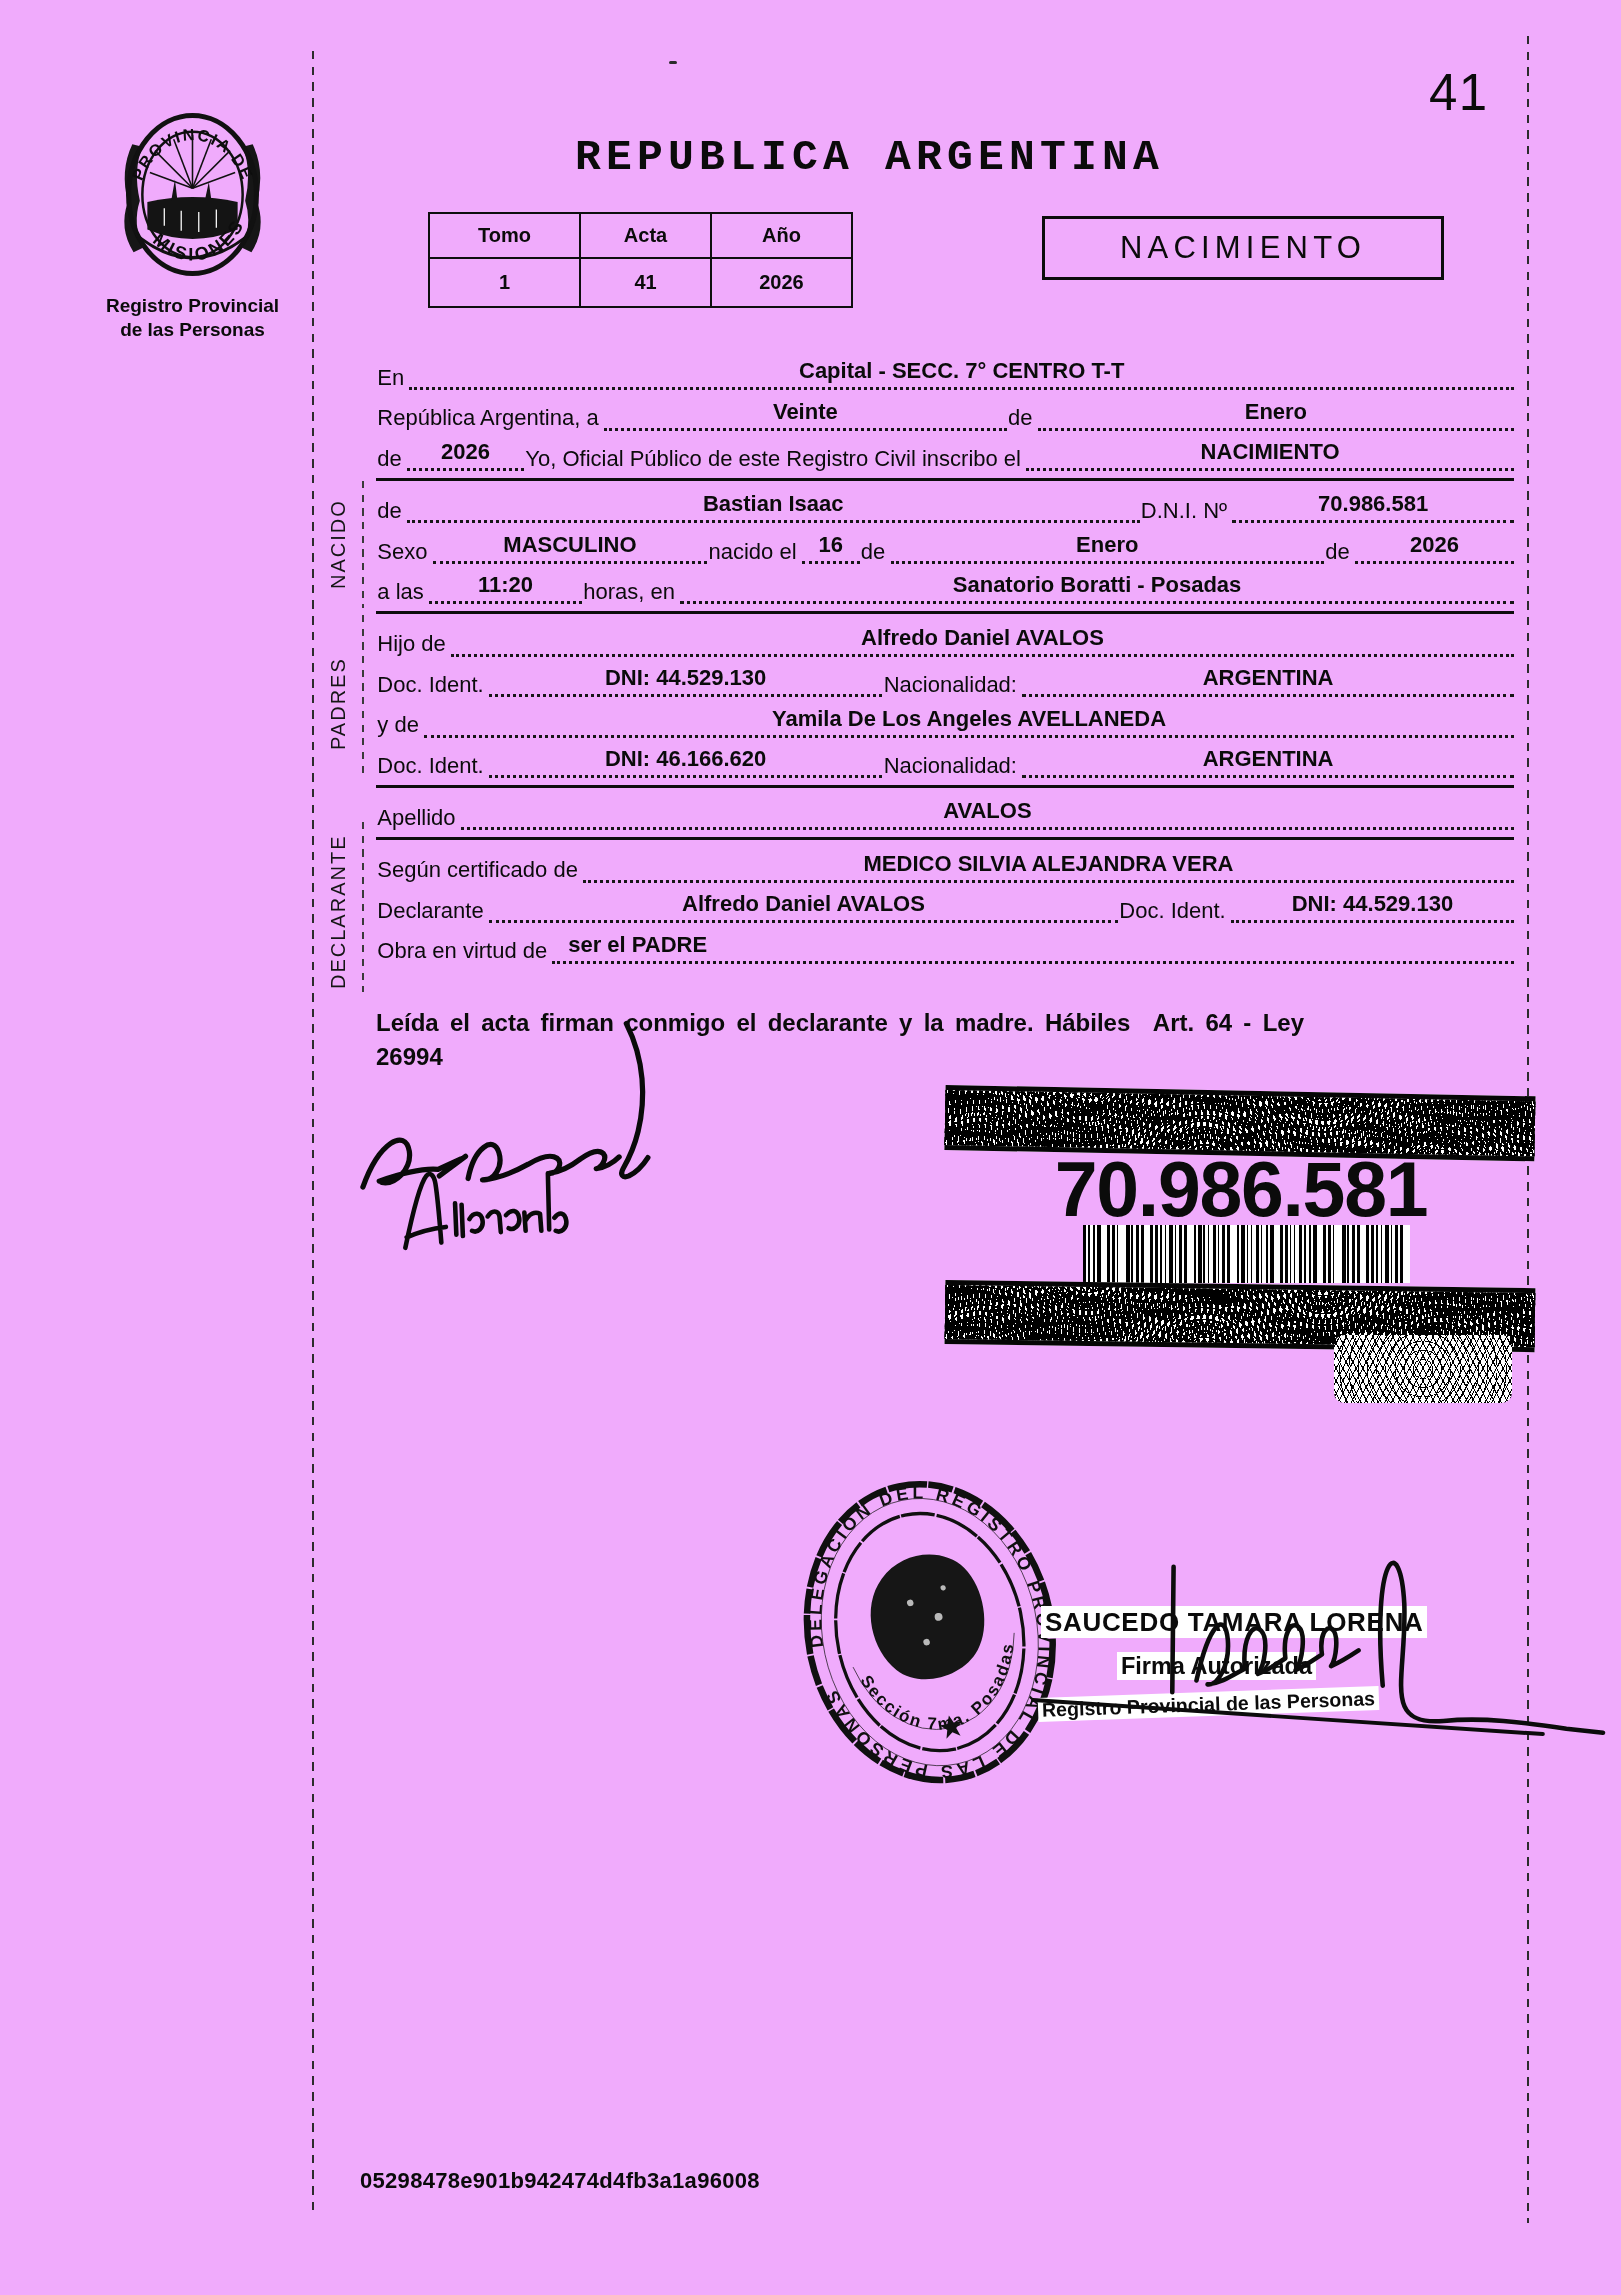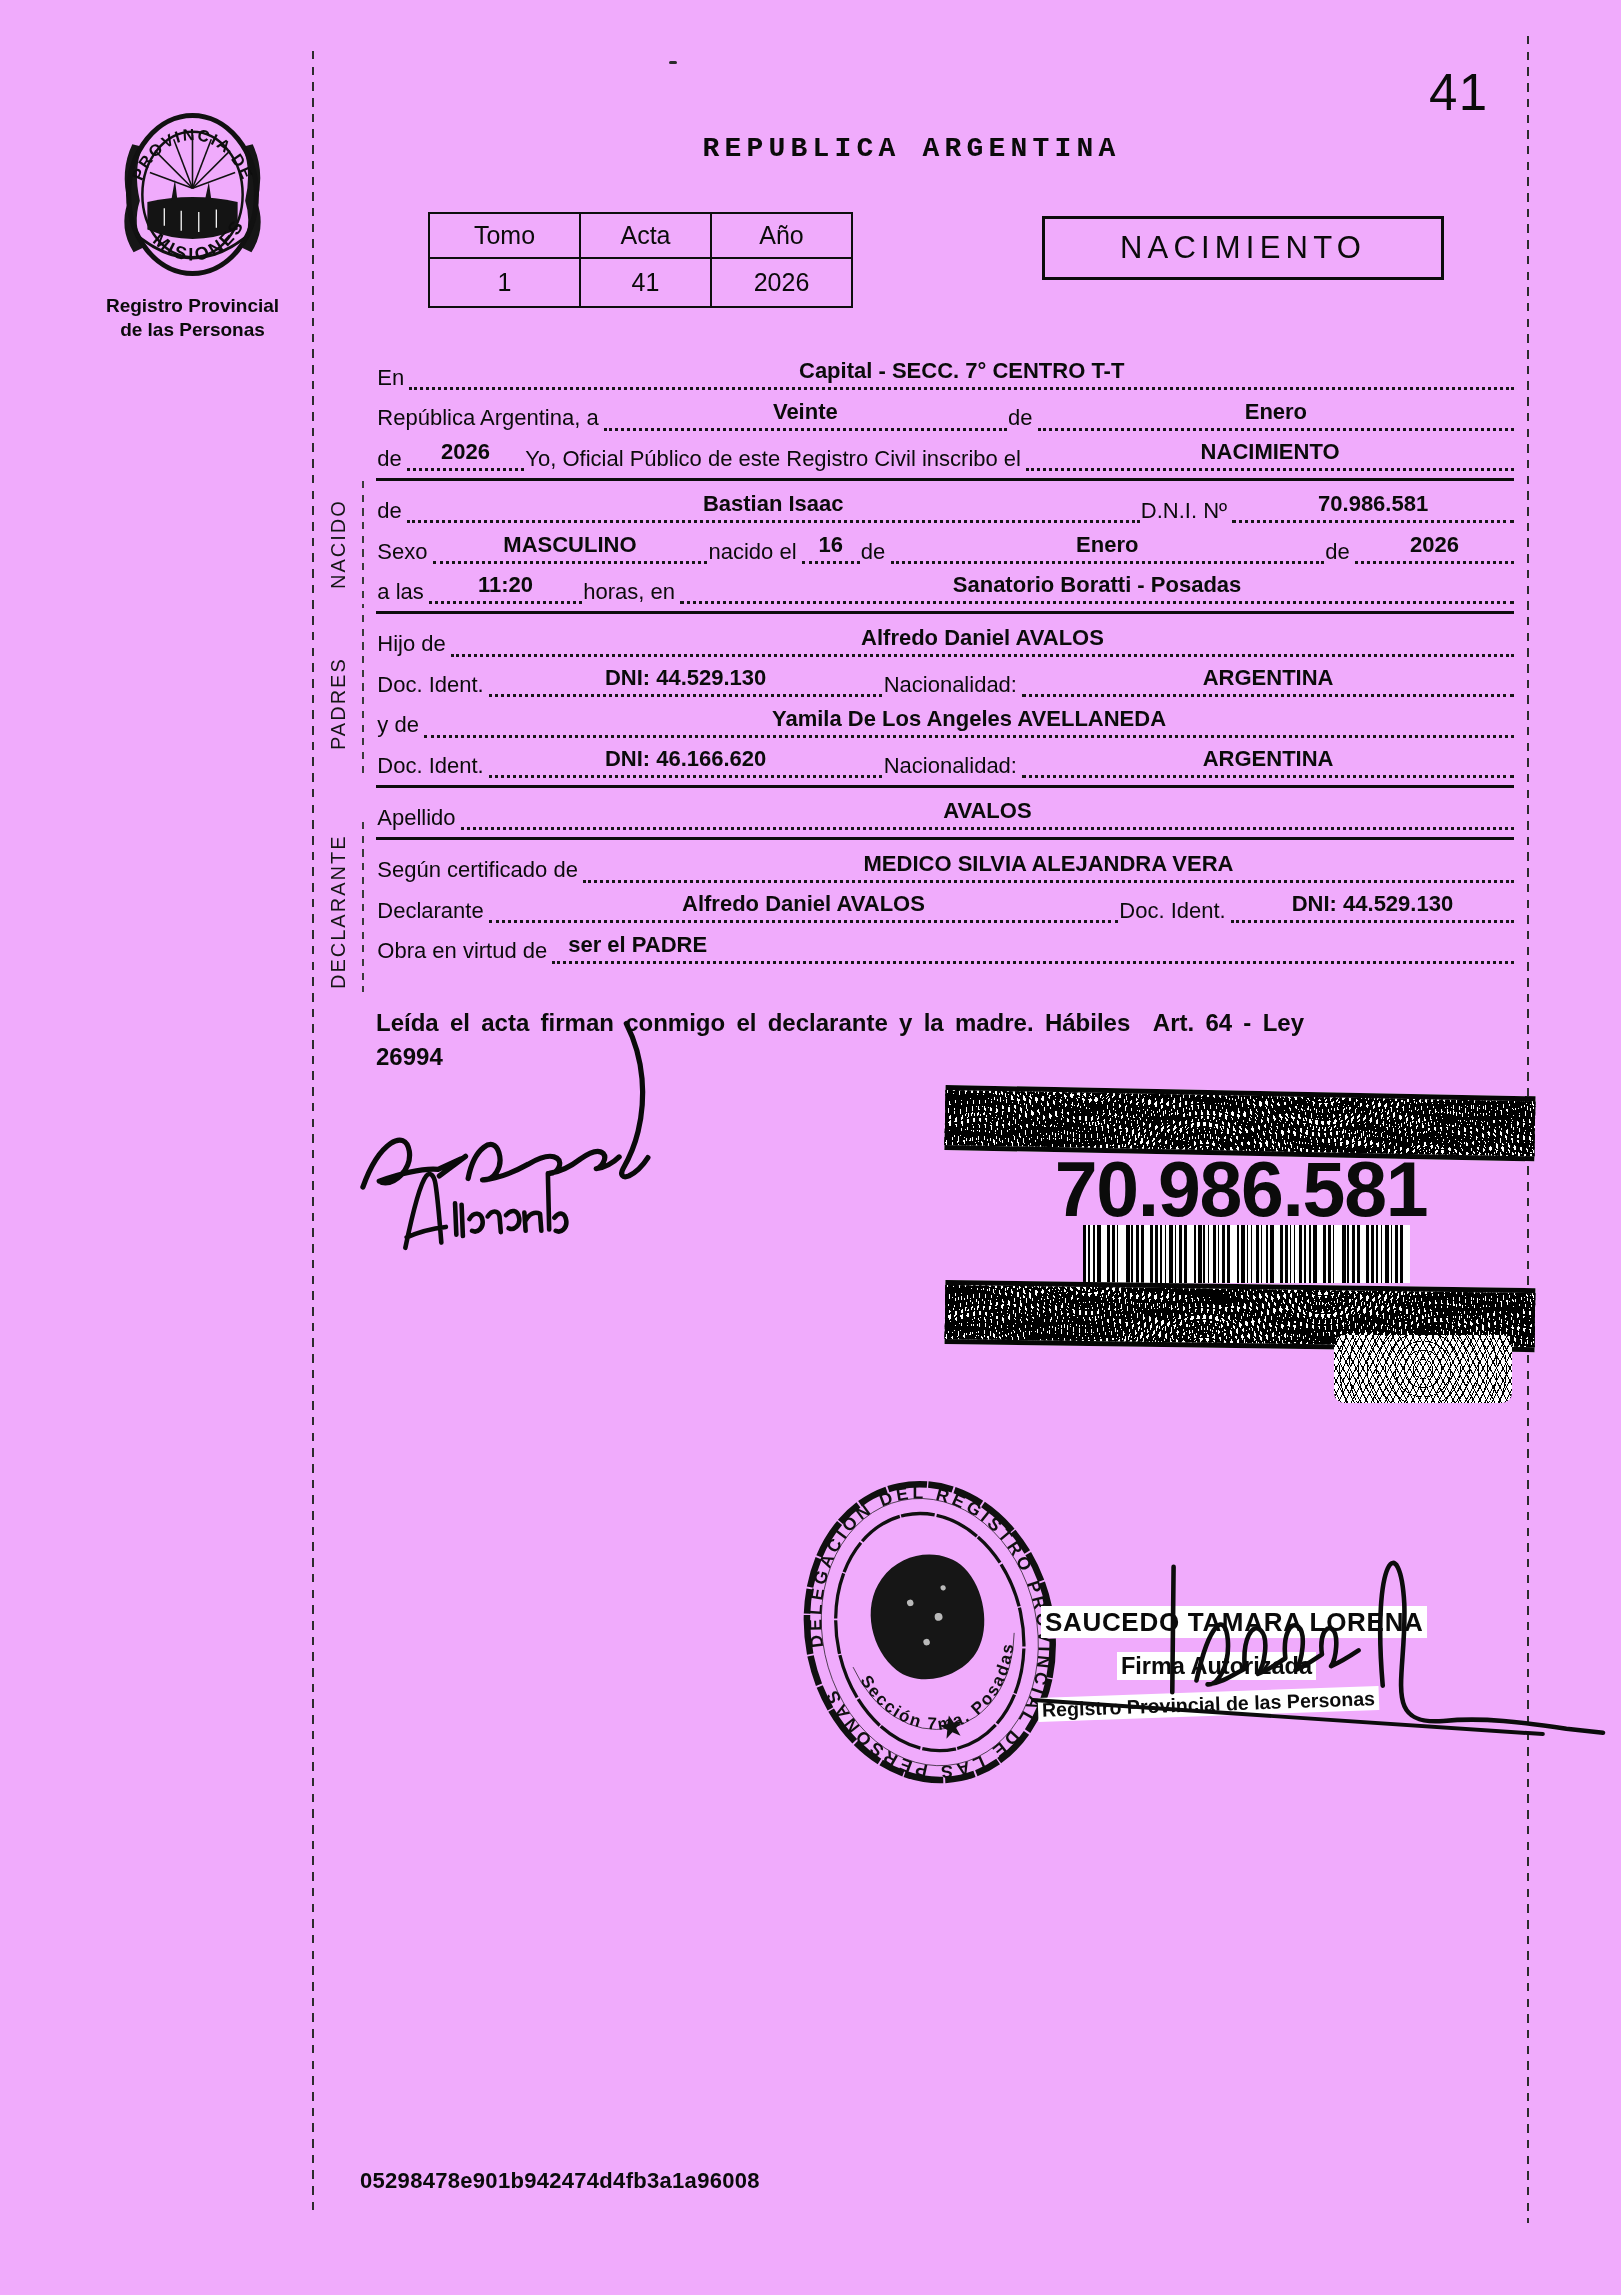--- a/index.html
+++ b/index.html
@@ -2,26 +2,26 @@
 <html style="font-size:10.5px"><head>
 <meta charset="utf-8">
 <style>
   html,body{margin:0;padding:0;background:#ffffff;}
   .sheet{position:relative;width:1621px;height:2295px;background:#f0abfc;overflow:hidden;
          font-family:"Liberation Sans",sans-serif;color:#0b0b0b;}
 
   
   .page-number{position:absolute;left:1429px;top:63px;width:92px;text-align:left;
                font-size:51px;font-weight:500;letter-spacing:1.3px;}
-  .doc-title{position:absolute;left:575px;top:133px;width:673px;text-align:center;
-             font-family:"Liberation Mono",monospace;font-weight:700;font-size:28px;letter-spacing:5.2px;}
+  .doc-title{position:absolute;left:575px;top:133px;width:673px;
+             font-family:"Liberation Mono",monospace;font-weight:700;font-size:43px;letter-spacing:5.2px;}
   .scan-dot{position:absolute;left:669px;top:61px;width:7.8px;height:3.3px;background:#2b2b2b;border-radius:2px;}
 
   .rec-table{position:absolute;left:428px;top:212px;border-collapse:collapse;table-layout:fixed;}
-  .rec-table th,.rec-table td{border:2.6px solid #0e0e0e;text-align:center;font-size:25px;font-weight:400;padding:0;}
+  .rec-table th,.rec-table td{border:2.6px solid #0e0e0e;text-align:center;font-size:20px;font-weight:700;padding:0;}
   .rec-table th{height:43px;}
   .rec-table td{height:47px;}
   .c1{width:149px;} .c2{width:129px;} .c3{width:139px;}
 
   .type-box{position:absolute;left:1042px;top:216px;width:396px;height:58px;border:3.3px solid #0c0c0c;
             display:flex;align-items:center;justify-content:center;font-size:31px;letter-spacing:5.2px;}
 
   
   .seal-svg{position:absolute;left:111px;top:98px;}
   .seal-caption{position:absolute;left:78px;top:294px;width:229px;text-align:center;

